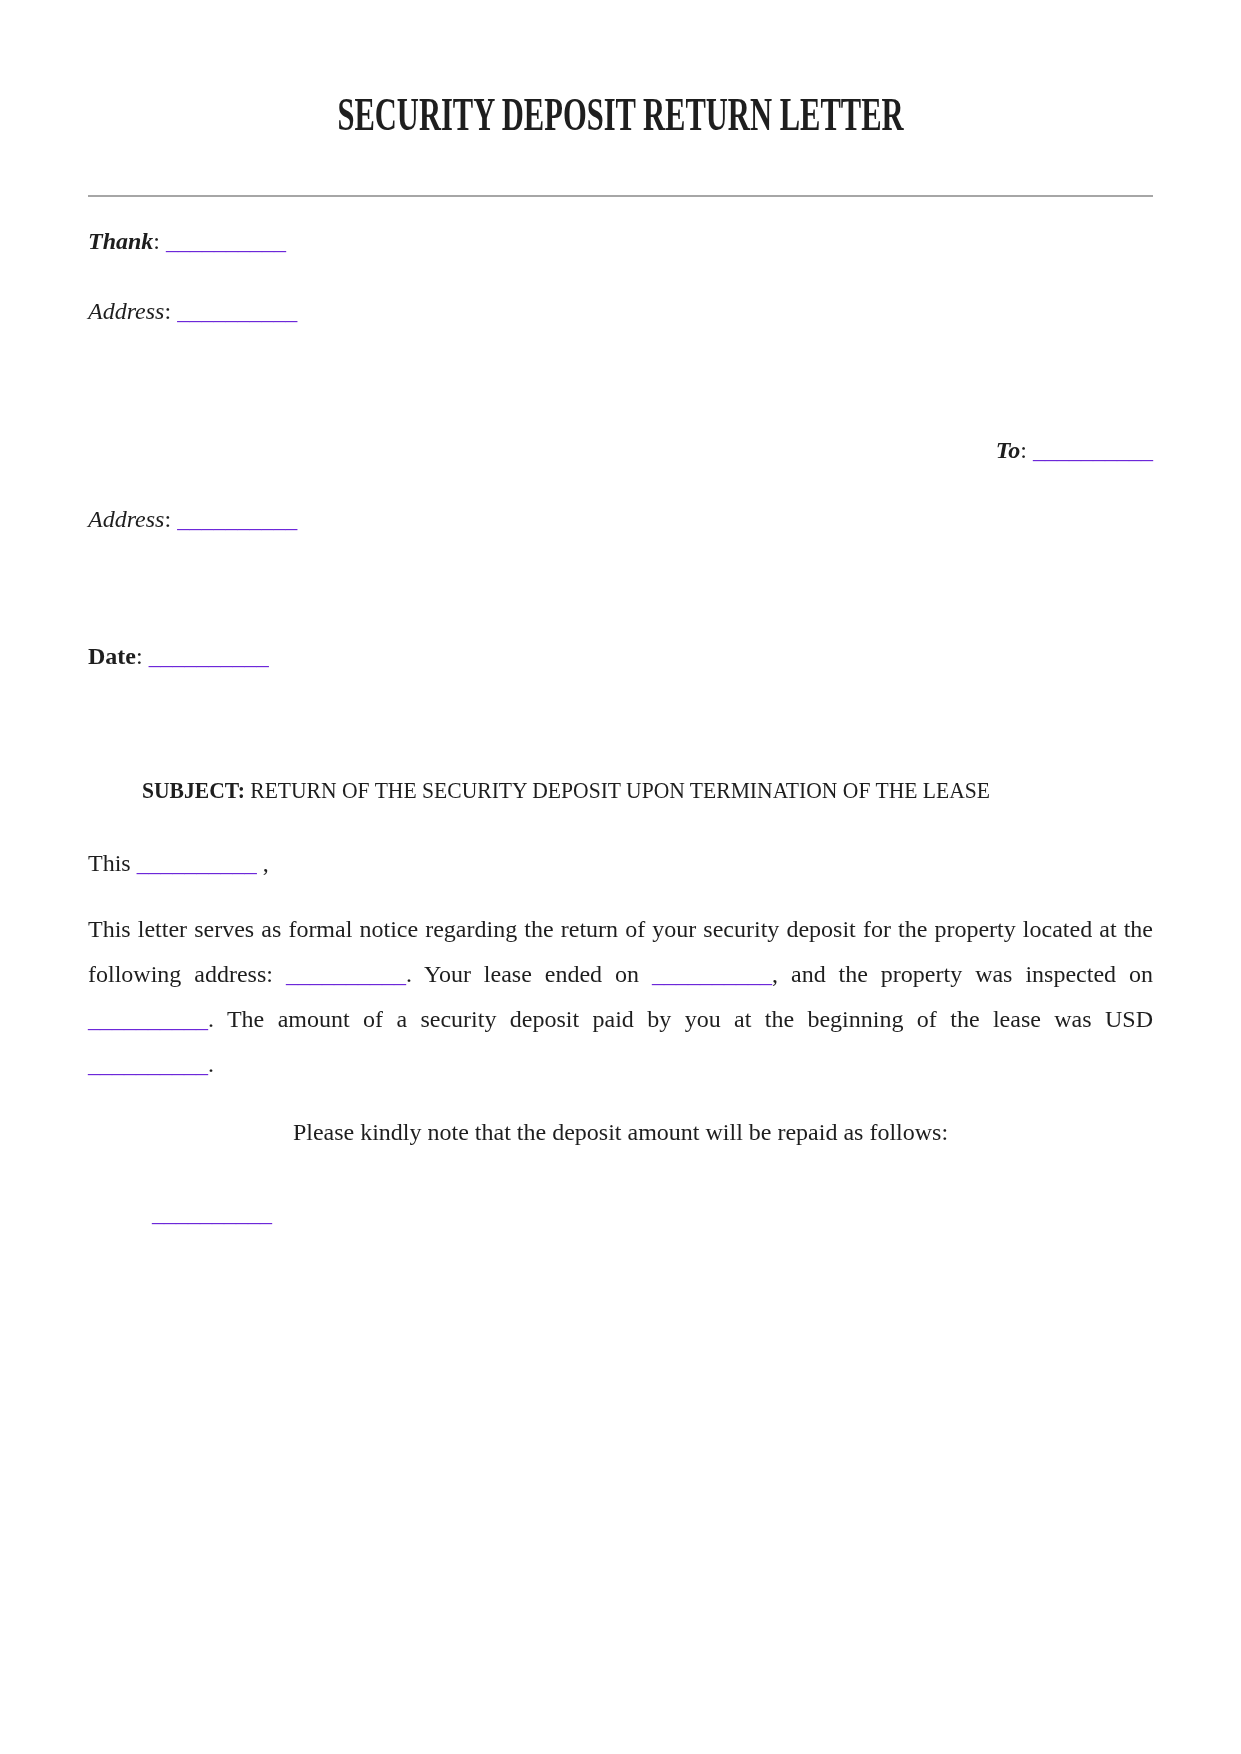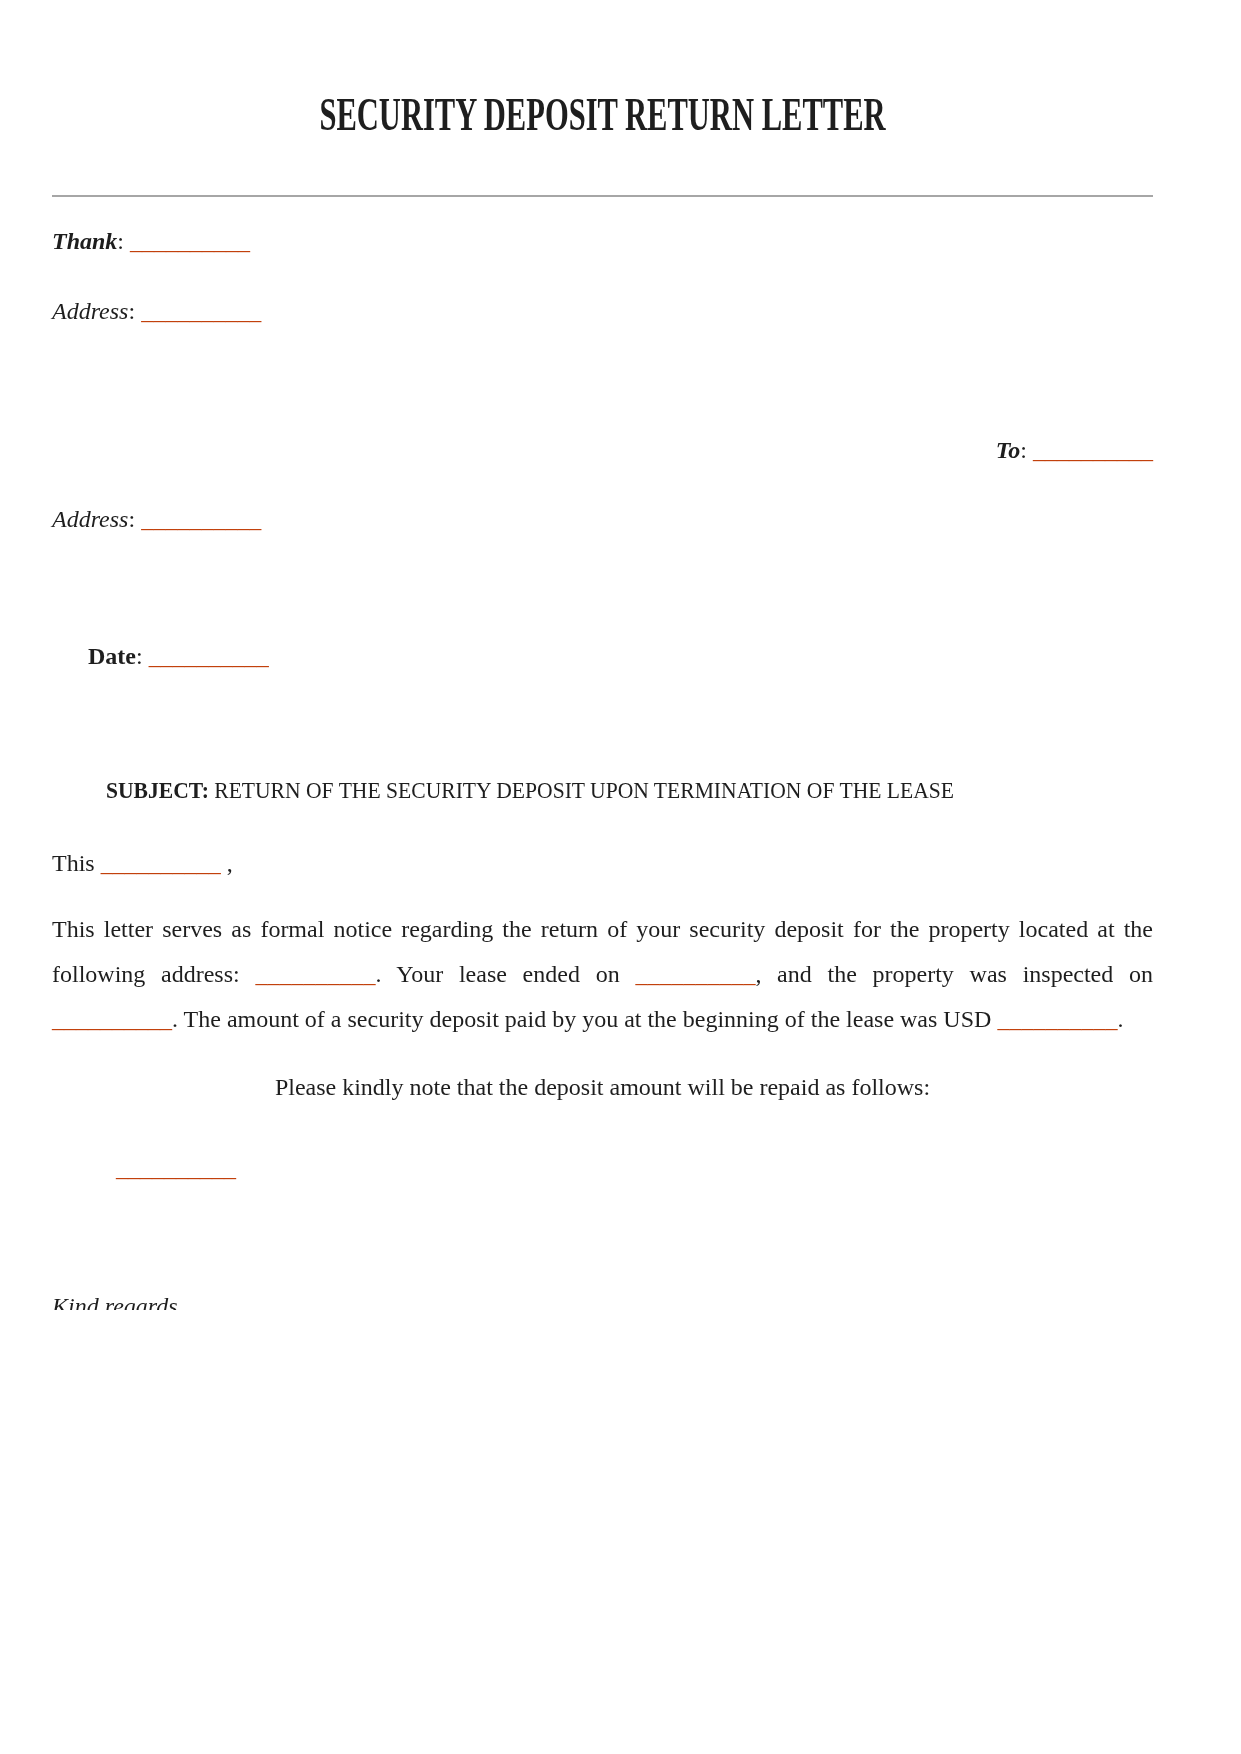--- a/index.html
+++ b/index.html
@@ -6,21 +6,21 @@
     margin: 0;
     padding: 0;
     background: #ffffff;
   }
   .page {
     position: relative;
     width: 1241px;
     height: 1310px;
     background: #ffffff;
     box-sizing: border-box;
-    padding: 92px 88px 0 52px;
+    padding: 92px 88px 0 88px;
     overflow: hidden;
     font-family: "Liberation Serif", "DejaVu Serif", serif;
     color: #1e1e1e;
   }
   .title {
     margin: 0;
     font-size: 47px;
     line-height: 44px;
     font-weight: bold;
     text-align: center;
@@ -35,25 +35,25 @@
     margin: 59px 0 0 0;
   }
   .field {
     font-size: 24px;
     line-height: 30px;
   }
   .field.from     { margin-top: 29px; }
   .field.addr1    { margin-top: 40px; }
   .field.to       { margin-top: 109px; text-align: right; }
   .field.addr2    { margin-top: 39px; }
-  .field.date     { margin-top: 107px; margin-left: 36px; }
+  .field.date     { margin-top: 107px; }
   .bi { font-weight: bold; font-style: italic; }
   .it { font-style: italic; }
   .b  { font-weight: bold; }
-  .blank, .run-blank { color: #c2410c; }
+  .blank, .run-blank { color: #6d28d9; }
   .run-bold-italic { font-weight: bold; font-style: italic; }
   .subject {
     margin-top: 104px;
     font-size: 24px;
     line-height: 30px;
     text-indent: 60px;
     white-space: nowrap;
     transform: scaleX(0.9);
     transform-origin: 0 50%;
   }

